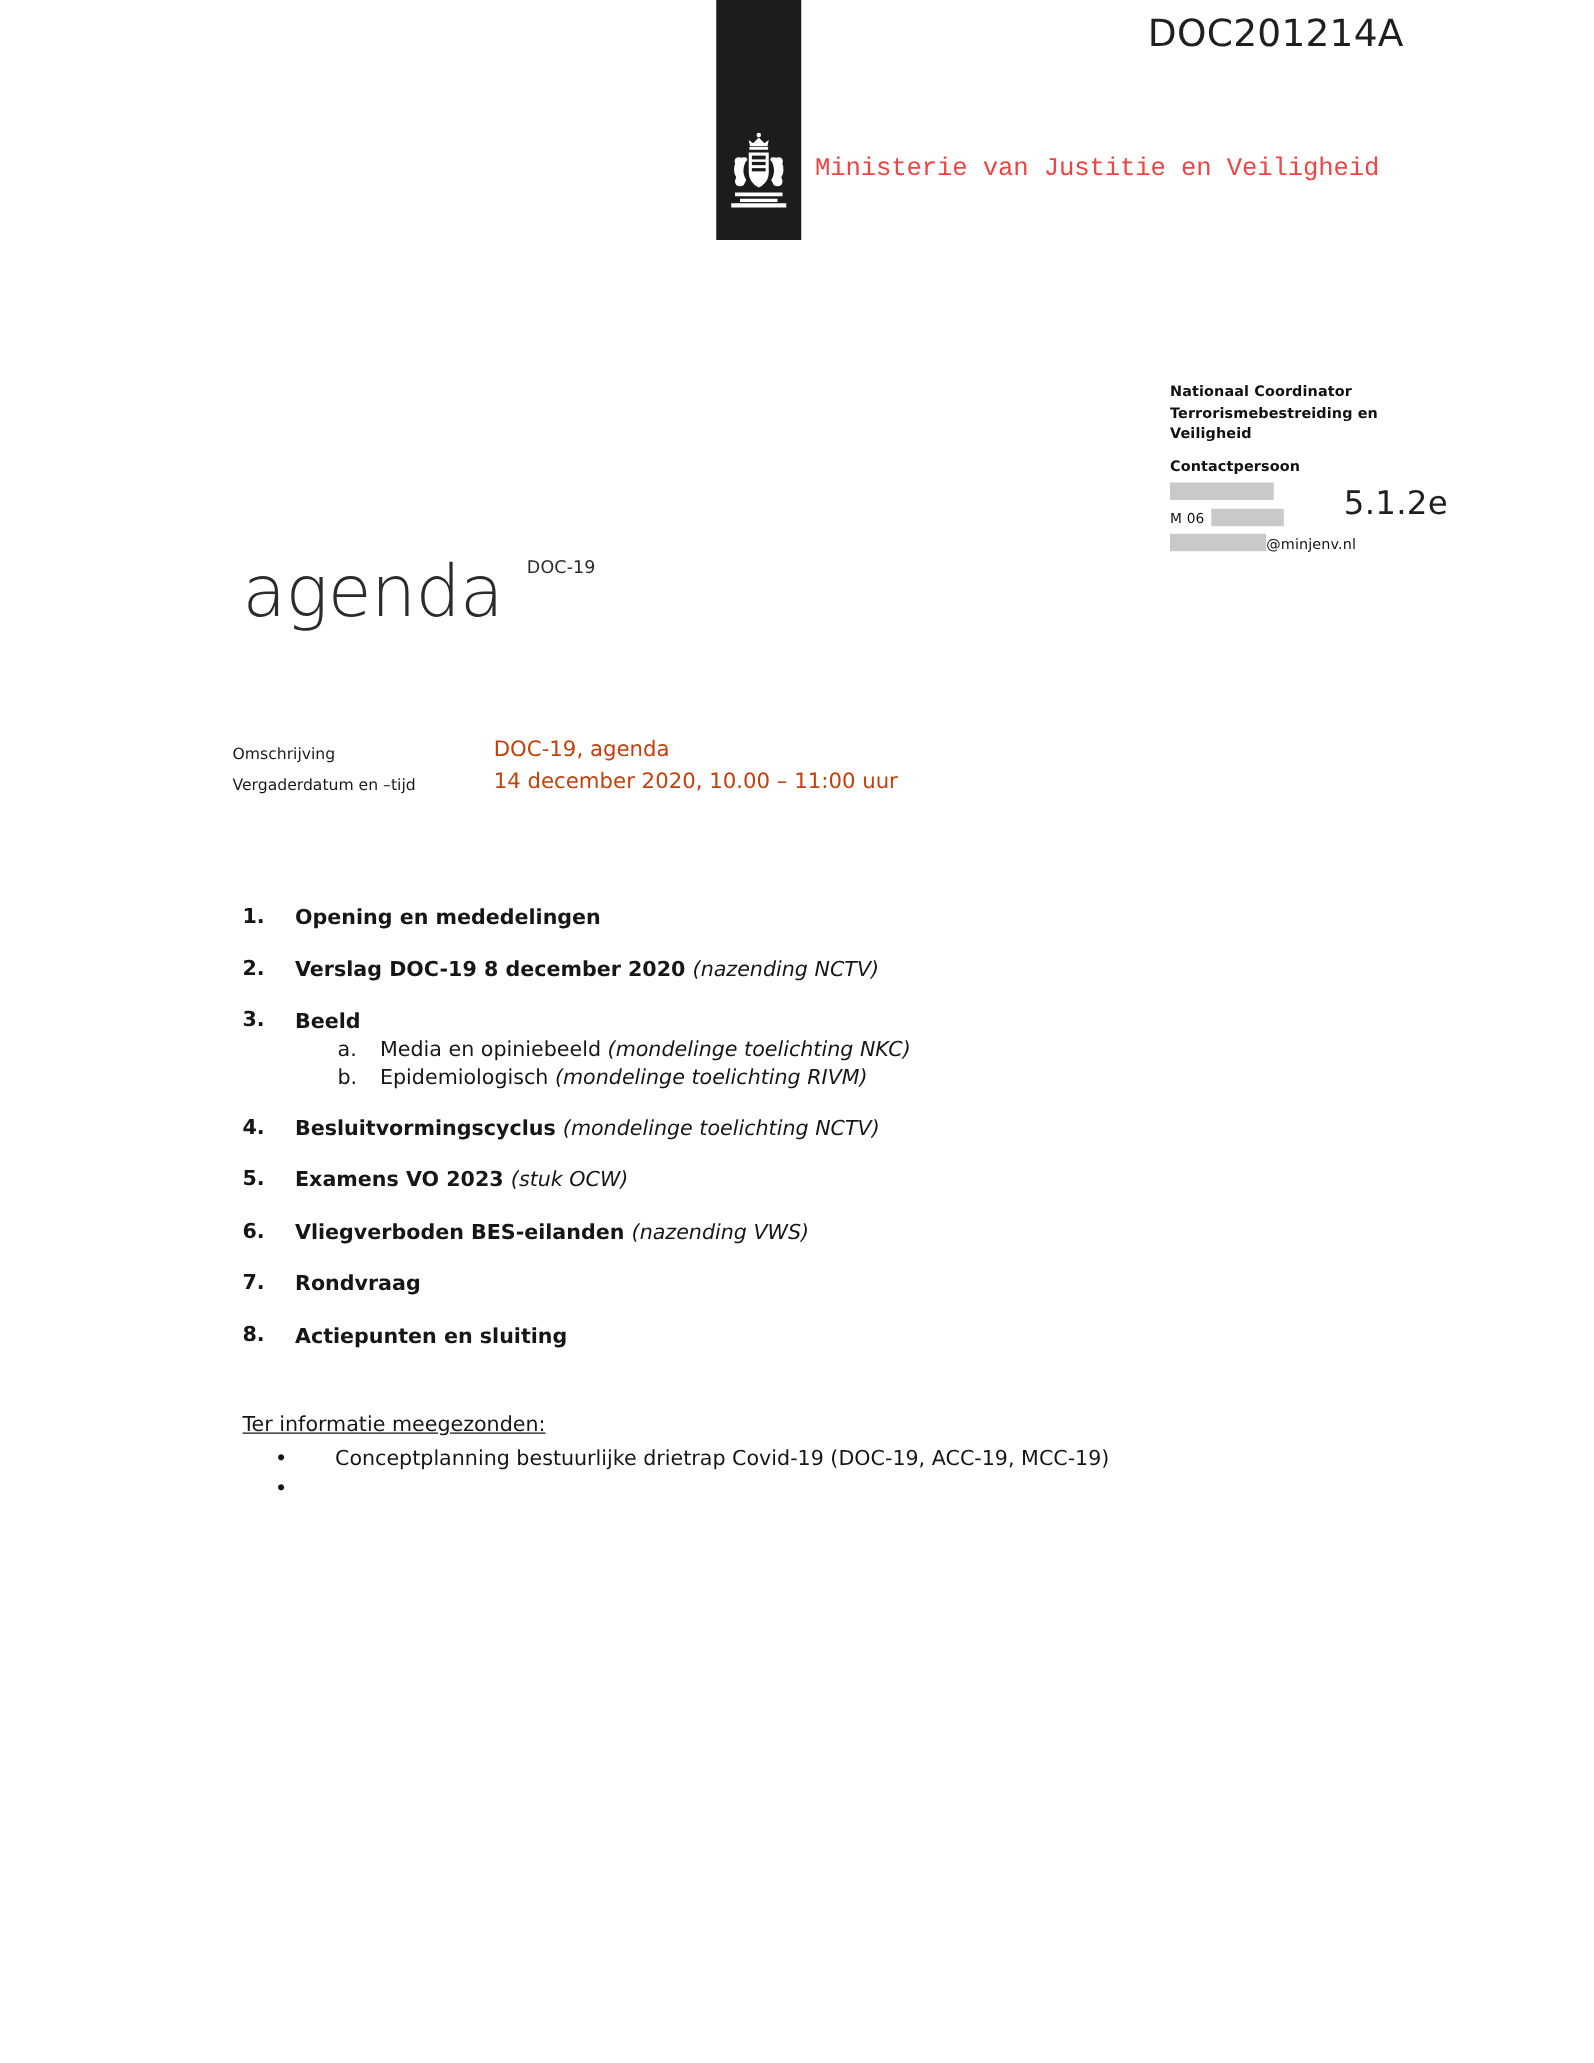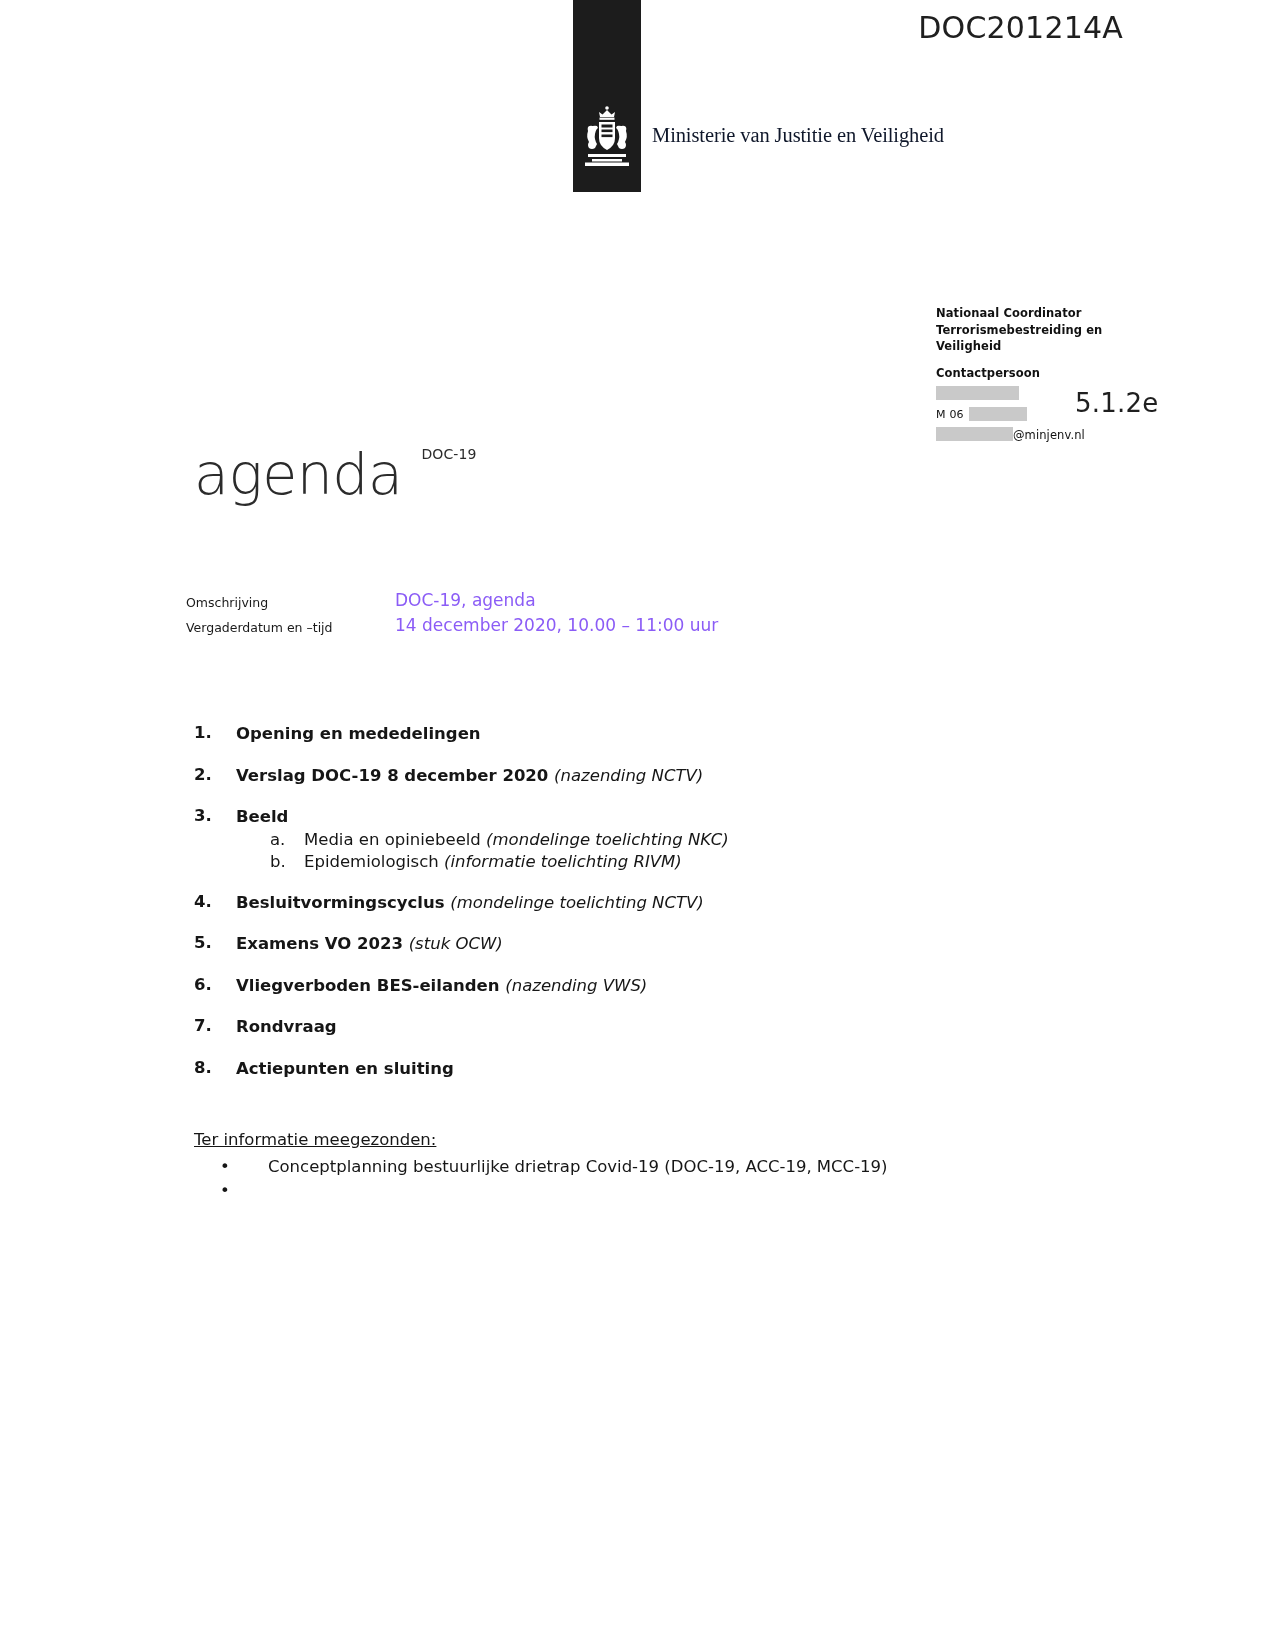--- a/index.html
+++ b/index.html
@@ -35,24 +35,24 @@
     width: 68px;
     height: 72px;
     display: flex;
     align-items: flex-end;
     justify-content: center;
   }
   .ministry-name {
     position: absolute;
     left: 652px;
     top: 124px;
-    font-family: Liberation Serif, serif;
+    font-family: Liberation Mono, monospace;
     font-size: 20.5px;
     letter-spacing: -0.1px;
-    color: #0f172a;
+    color: #ef4444;
     white-space: nowrap;
   }
   .doc-number {
     position: absolute;
     right: 152px;
     top: 10px;
     font-family: "DejaVu Sans", sans-serif;
     font-size: 30px;
     color: #1f1f1f;
     letter-spacing: 0.2px;
@@ -160,21 +160,21 @@
     margin-bottom: 1px;
   }
   .meta-label {
     width: 209px;
     font-size: 12.5px;
     color: #1a1a1a;
     padding-top: 6px;
   }
   .meta-value {
     font-size: 17px;
-    color: #8b5cf6;
+    color: #c2410c;
     line-height: 23.5px;
     white-space: nowrap;
   }
 
   
   .agenda-list {
     position: absolute;
     left: 194px;
     top: 723px;
     width: 880px;
@@ -351,21 +351,21 @@
         <div class="agenda-num">3.</div>
         <div class="agenda-body">
           <div class="agenda-title"><span>Beeld</span></div>
           <div class="subitems">
             <div class="subitem">
               <div class="sub-letter">a.</div>
               <div class="sub-text"><span>Media en opiniebeeld</span> <span class="sub-note">(mondelinge toelichting NKC)</span></div>
             </div>
             <div class="subitem">
               <div class="sub-letter">b.</div>
-              <div class="sub-text"><span>Epidemiologisch</span> <span class="sub-note">(informatie toelichting RIVM)</span></div>
+              <div class="sub-text"><span>Epidemiologisch</span> <span class="sub-note">(mondelinge toelichting RIVM)</span></div>
             </div>
           </div>
         </div>
       </div>
       <div class="agenda-item">
         <div class="agenda-num">4.</div>
         <div class="agenda-body">
           <div class="agenda-title"><span>Besluitvormingscyclus</span> <span class="agenda-note">(mondelinge toelichting NCTV)</span></div>
         </div>
       </div>

